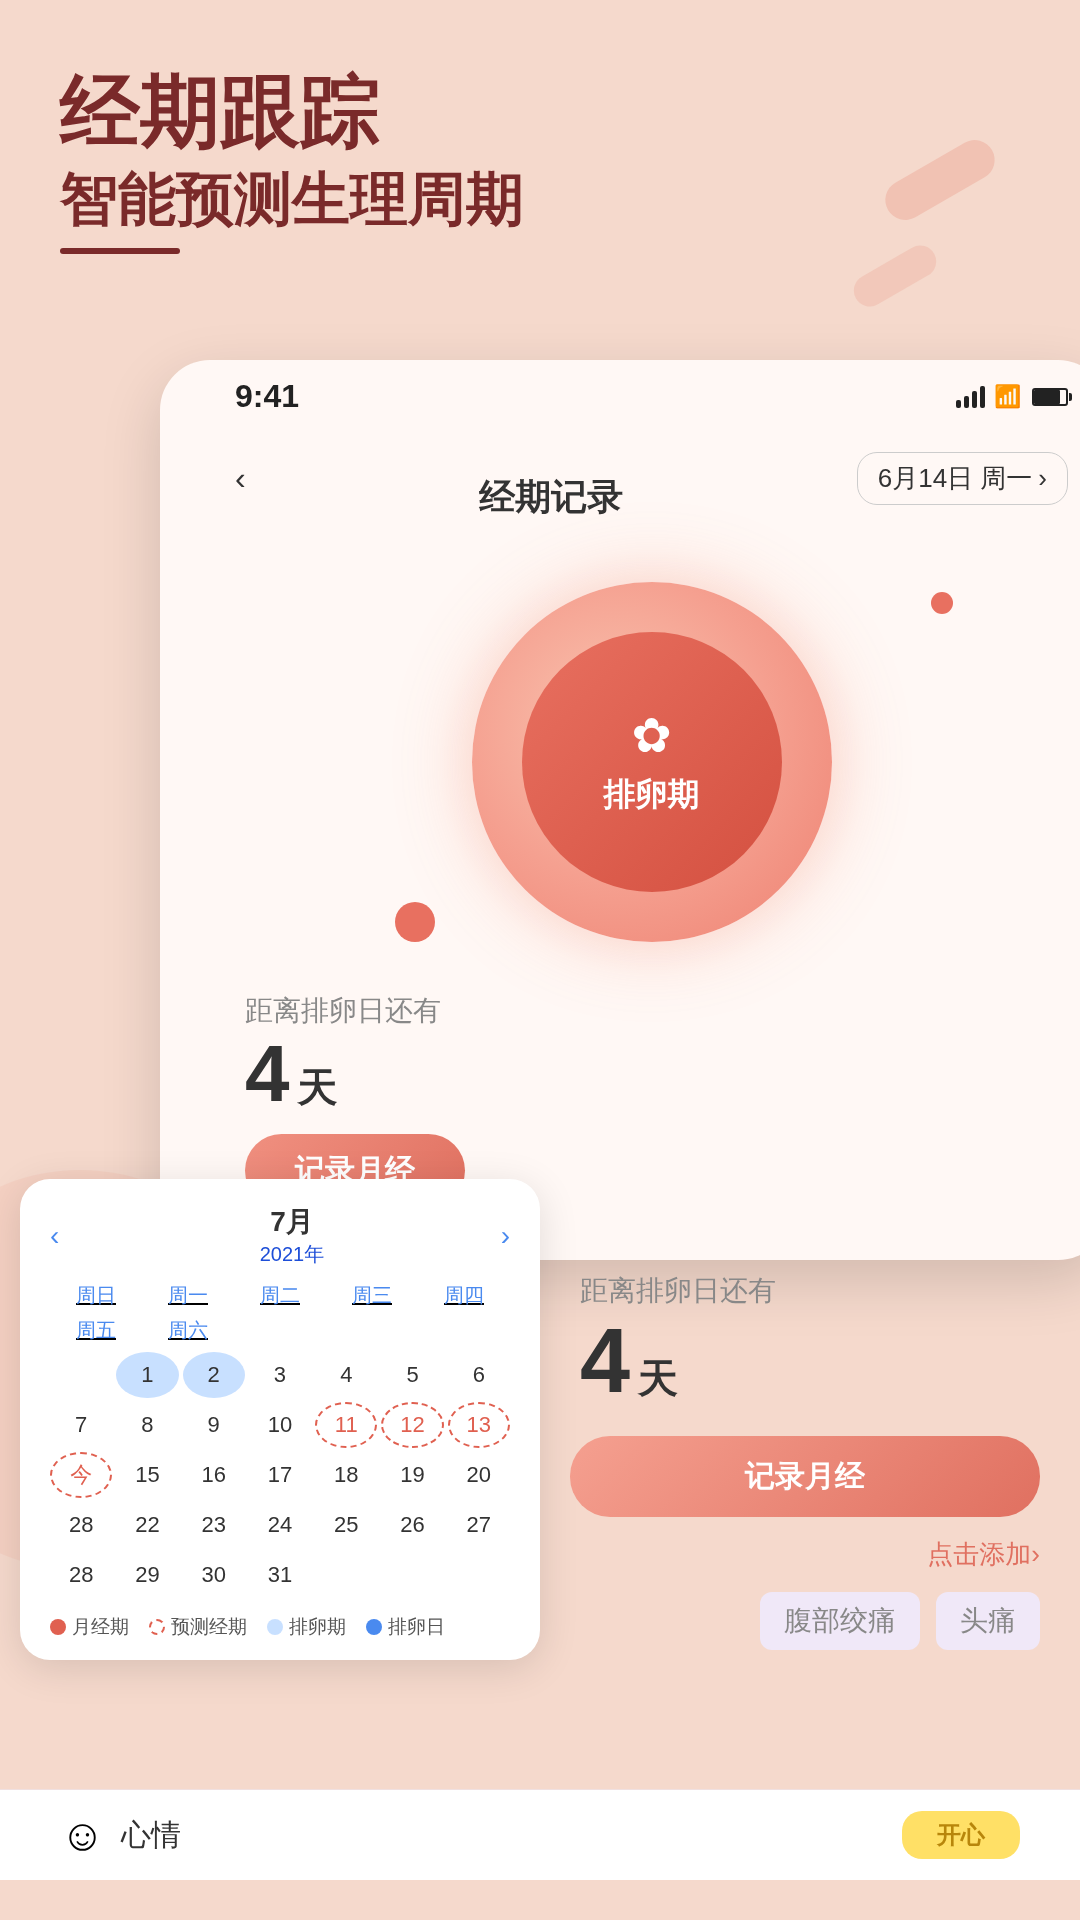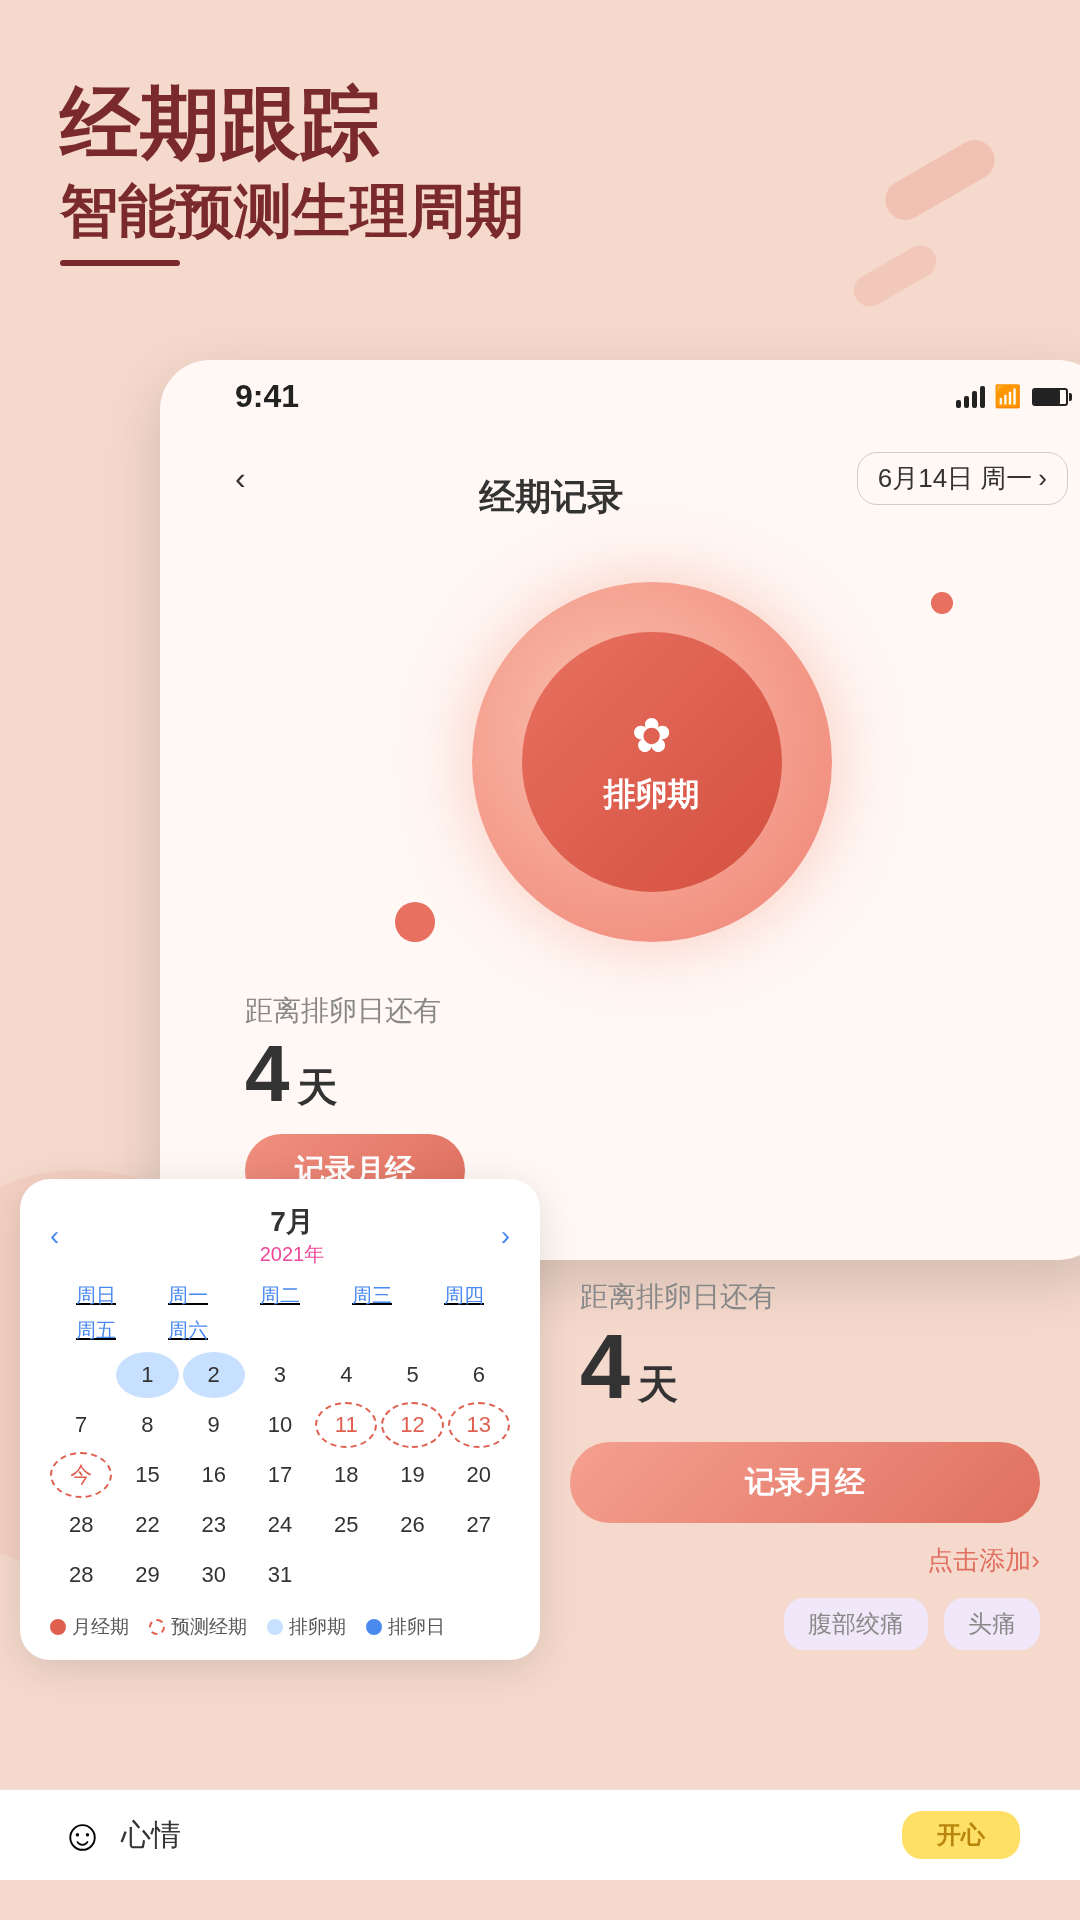--- a/index.html
+++ b/index.html
@@ -43,21 +43,21 @@
       width: 400px;
       height: 400px;
       background: #f2c4b4;
       border-radius: 50%;
       opacity: 0.4;
     }
 
     
     .top-title {
       position: absolute;
-      top: 80px;
+      top: 68px;
       left: 60px;
     }
     .top-title h1 {
       font-size: 80px;
       font-weight: 900;
       color: #7a2a2a;
       line-height: 1.1;
     }
     .top-title h2 {
       font-size: 58px;
@@ -293,21 +293,21 @@
       text-align: center;
       margin-left: 24px;
     }
     .cal-month-name {
       font-size: 28px;
       font-weight: 600;
       color: #333;
     }
     .cal-year {
       font-size: 20px;
-      color: #ec4899;
+      color: #1d4ed8;
       text-align: center;
     }
     .cal-weekdays {
       display: grid;
       grid-template-columns: repeat(5, 1fr);
       margin: 10px 0 4px;
       text-decoration: underline;
     }
     .cal-weekday {
       text-align: center;
@@ -426,23 +426,23 @@
     }
     .symptom-tags {
       display: flex;
       gap: 16px;
       padding: 10px 20px;
       justify-content: flex-end;
     }
     .symptom-tag {
       background: #f0e8f8;
       color: #888;
-      font-size: 24px;
+      font-size: 28px;
       padding: 10px 24px;
-      border-radius: 20px;
+      border-radius: 12px;
     }
 
     
     .mood-bar {
       position: absolute;
       bottom: 40px;
       left: 0;
       right: 0;
       display: flex;
       align-items: center;

